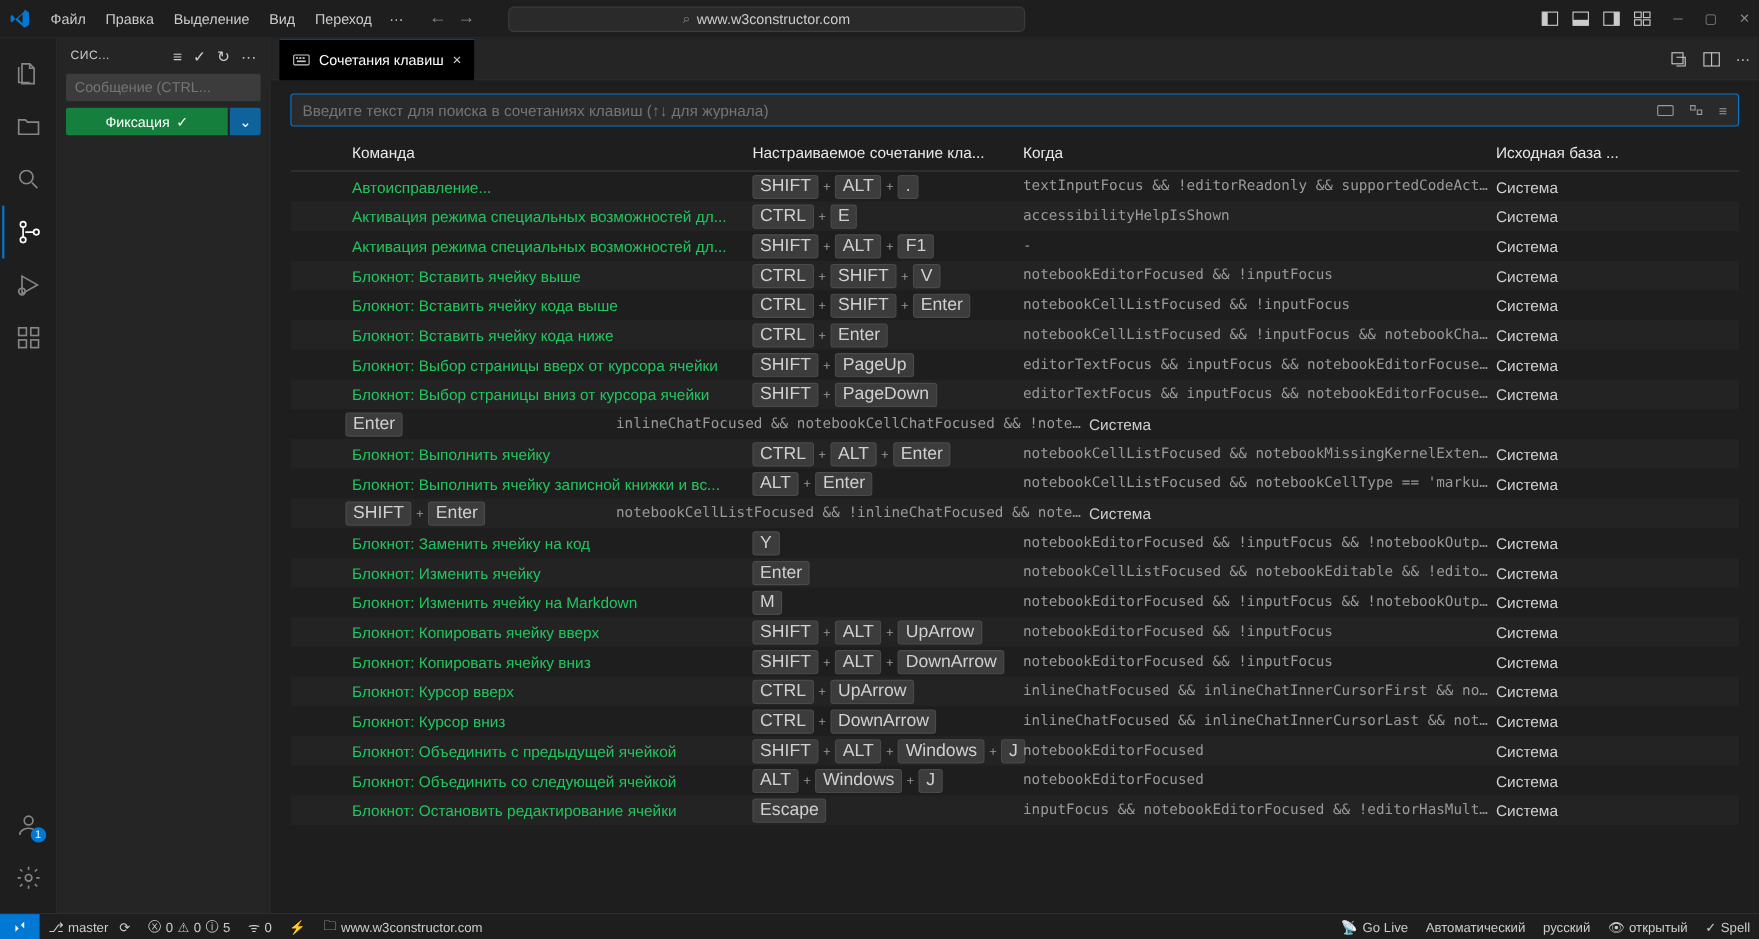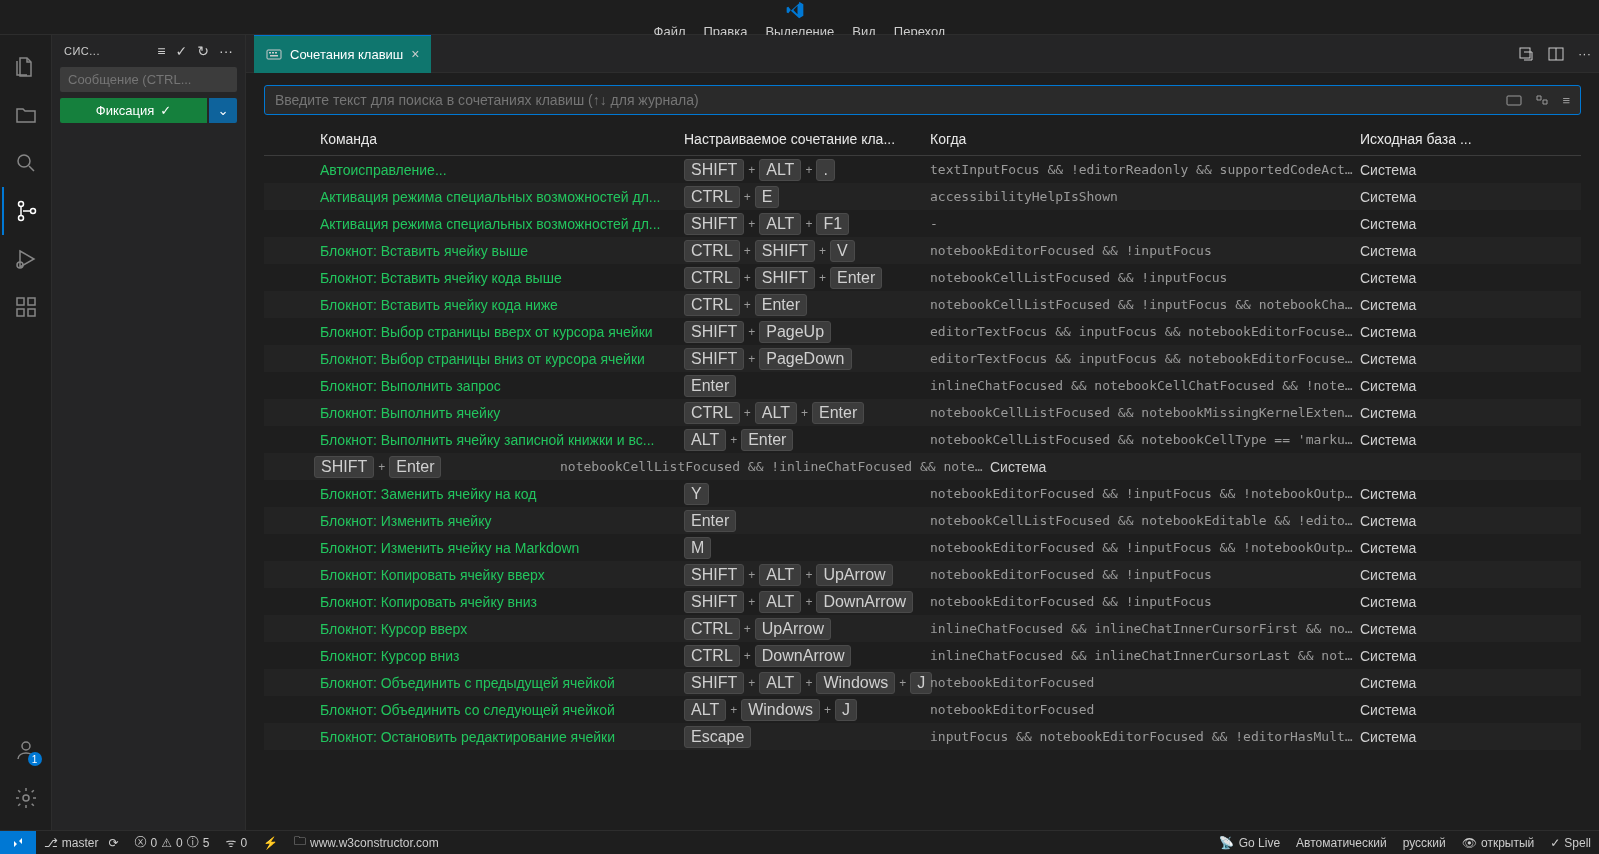--- a/index.html
+++ b/index.html
@@ -1,17 +1,17 @@
 <!DOCTYPE html>
 <html><head>
 <meta charset="utf-8">
 <style>
 * { margin: 0; padding: 0; box-sizing: border-box; font-family: "Segoe UI", sans-serif; }
 body { background: #1e1e1e; color: #cccccc; width: 1599px; height: 854px; overflow: hidden; font-size: 13px; display: flex; flex-direction: column; }
-.titlebar { height: 35px; background: #1e1e1e; display: flex; align-items: center; padding: 0 8px; border-bottom: 1px solid #2d2d2d; flex-direction: column; }
+.titlebar { height: 35px; background: #1e1e1e; display: flex; align-items: center; padding: 0 8px; border-bottom: 1px solid #2d2d2d; }
 .titlebar .logo { width: 20px; height: 20px; margin-right: 10px; }
 .titlebar .menu { display: flex; gap: 2px; }
 .titlebar .menu span { padding: 4px 8px; cursor: pointer; color: #cccccc; font-size: 13px; }
 .titlebar .menu-more { padding: 4px 8px; color: #cccccc; }
 .titlebar .nav { display: flex; margin-left: 15px; gap: 10px; }
 .titlebar .nav span { color: #868686; font-size: 16px; }
 .titlebar .search { flex: 1; max-width: 600px; margin-left: 30px; }
 .titlebar .search-box { background: #2a2a2a; border: 1px solid #3c3c3c; border-radius: 5px; padding: 3px 10px; display: flex; align-items: center; gap: 6px; justify-content: center; }
 .titlebar .search-box span.icon { color: #868686; font-size: 12px; }
 .titlebar .search-box span.text { color: #cccccc; font-size: 13px; }
@@ -33,21 +33,21 @@
 .sidebar-header .title { font-size: 11px; color: #cccccc; letter-spacing: 0.5px; text-overflow: ellipsis; overflow: hidden; white-space: nowrap; max-width: 40px; }
 .sidebar-header .actions { display: flex; gap: 10px; margin-left: auto; }
 .sidebar-header .actions span { color: #cccccc; font-size: 14px; }
 .sidebar-input { background: #3c3c3c; border: none; color: #9a9a9a; padding: 5px 8px; border-radius: 2px; font-size: 13px; width: 100%; }
 .commit-row { display: flex; gap: 2px; }
 .commit-btn { flex: 1; background: #15803d; color: #fff; border: none; padding: 5px 8px; border-radius: 2px 0 0 2px; font-size: 13px; display: flex; align-items: center; gap: 6px; justify-content: center; }
 .commit-dd { width: 28px; background: #0e639c; color: #fff; border: none; border-radius: 0 2px 2px 0; display: flex; align-items: center; justify-content: center; }
 
 .editor { flex: 1; display: flex; flex-direction: column; background: #1e1e1e; overflow: hidden; }
 .tabs { height: 38px; background: #252526; display: flex; align-items: center; padding: 0 8px; border-bottom: 1px solid #2d2d2d; }
-.tab { background: #0f766e; height: 38px; display: flex; align-items: center; padding: 0 12px; gap: 8px; color: #ffffff; font-size: 13px; border-top: 1px solid #0078d4; }
+.tab { background: #000000; height: 38px; display: flex; align-items: center; padding: 0 12px; gap: 8px; color: #ffffff; font-size: 13px; border-top: 1px solid #0078d4; }
 .tab .close { color: #cccccc; font-size: 14px; }
 .tabs .tab-actions { margin-left: auto; display: flex; gap: 14px; color: #cccccc; }
 
 .search-row { padding: 12px 18px 8px 18px; }
 .kb-search { width: 100%; background: #2a2a2a; border: 1px solid #0078d4; border-radius: 3px; padding: 6px 10px; display: flex; align-items: center; }
 .kb-search input { flex: 1; background: transparent; border: none; color: #9a9a9a; font-size: 14px; outline: none; }
 .kb-search .icons { display: flex; gap: 12px; color: #9a9a9a; }
 
 .table-wrap { flex: 1; overflow: hidden; padding: 0 18px; }
 .table-header { display: flex; padding: 8px 0; border-bottom: 1px solid #3c3c3c; color: #e8e8e8; font-size: 14px; font-weight: 400; }
@@ -368,21 +368,20 @@
             <div class="col-key keys">
               <span class="k">SHIFT</span>
               <span class="plus">+</span>
               <span class="k">PageDown</span>
             </div>
             <div class="col-when when">editorTextFocus &amp;&amp; inputFocus &amp;&amp; notebookEditorFocused &amp;...</div>
             <div class="col-src src">Система</div>
           </div>
           <div class="row">
             <div class="col-ind"></div>
-            <div class="col-cmd cmd">Блокнот: Выполнить запрос</div>
             <div class="col-key keys">
               <span class="k">Enter</span>
             </div>
             <div class="col-when when">inlineChatFocused &amp;&amp; notebookCellChatFocused &amp;&amp; !noteboo...</div>
             <div class="col-src src">Система</div>
           </div>
           <div class="row">
             <div class="col-ind"></div>
             <div class="col-cmd cmd">Блокнот: Выполнить ячейку</div>
             <div class="col-key keys">

